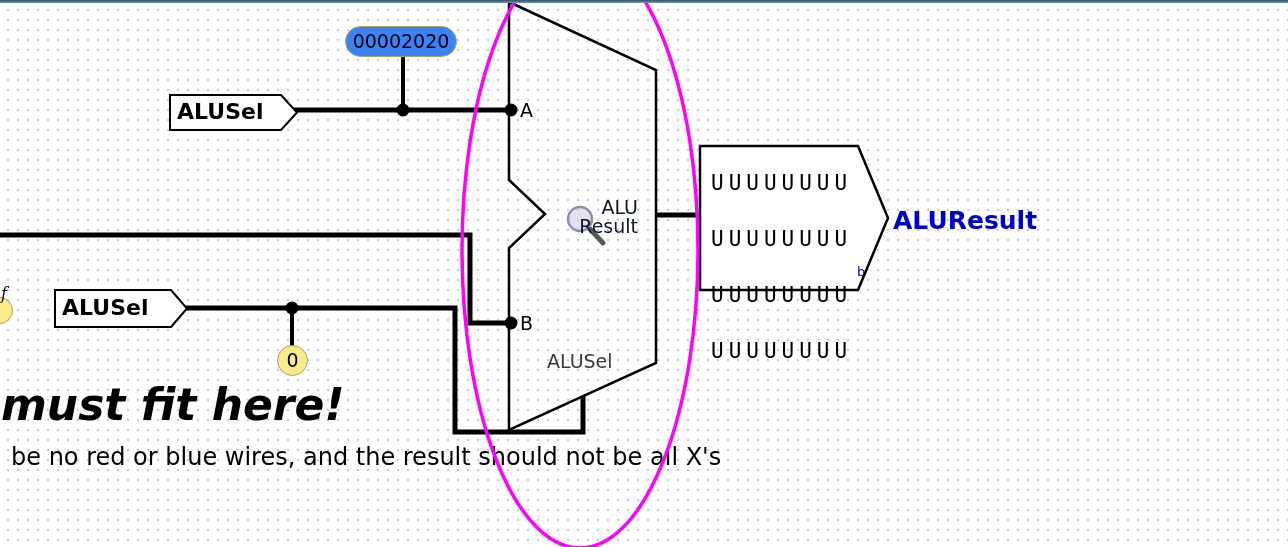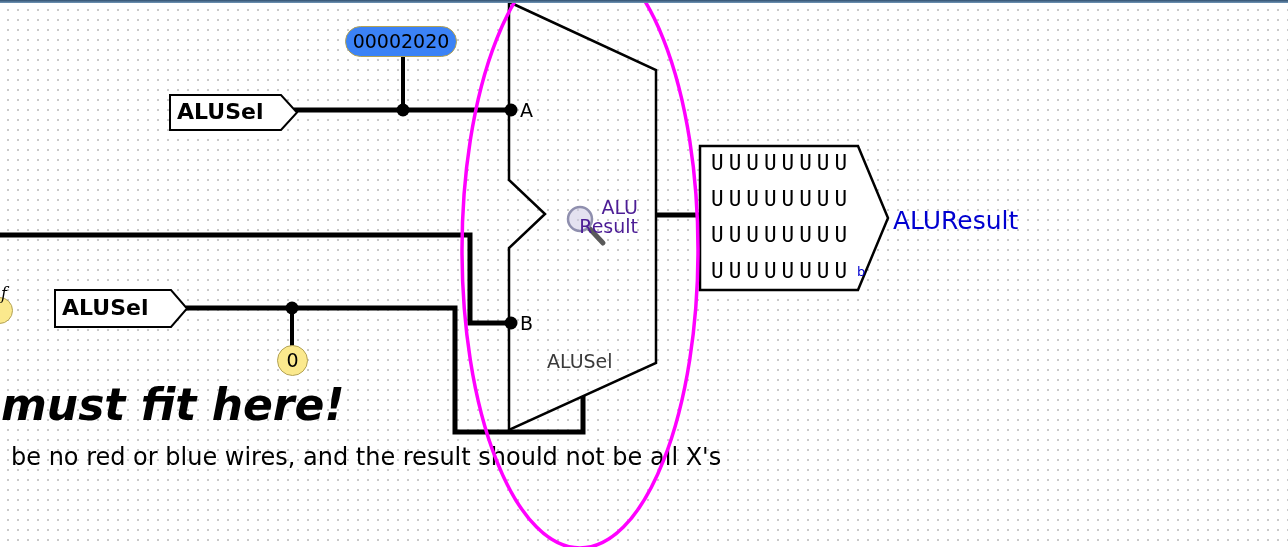--- a/index.html
+++ b/index.html
@@ -23,28 +23,28 @@
                   text-align:center; line-height:28px; font-size:19px; }
   .inputa-text  { left:177px; top:99px;  font-weight:bold; font-size:22px; }
   .alusel-text  { left:62px;  top:295px; font-weight:bold; font-size:22px; }
   .zero-oval    { left:277px; top:345px; width:31px; height:31px;
                   background:#fbe98d; border:1.5px solid #b3a254; border-radius:50%;
                   text-align:center; line-height:28px; font-size:19px; }
   .port-a   { left:520px; top:99px;  font-size:19px; }
   .port-b   { left:520px; top:312px; font-size:19px; }
   .port-sel { left:547px; top:350px; font-size:19px; color:#3a3a3a; }
   .alu-name { left:555px; top:198px; width:83px; text-align:right;
-              font-size:19px; line-height:19px; color:#4c1d95; }
+              font-size:19px; line-height:19px; color:#0f172a; }
 
   .probe-rows { left:711px; top:145px; width:150px;
                 font-family:"DejaVu Sans Mono", monospace;
                 font-size:21px; letter-spacing:5px; }
-  .probe-rows .row { height:36px; line-height:36px; }
+  .probe-rows .row { height:36px; line-height:36px;margin-top:20px; }
   .radix      { left:857px; top:264px; font-size:13px; color:#0000d0; }
-  .aluresult  { left:893px; top:206px; font-weight:normal; font-size:25px; color:#0000d0; }
+  .aluresult  { left:893px; top:206px; font-weight:bold; font-size:25px; color:#0000d0; }
 
   .headline  { left:1px;  top:379px; font-size:44px; font-weight:bold; font-style:italic; }
   .body-line { left:11px; top:443px; font-size:24px; }
 
   .edge-f    { left:1px; top:284px; font-style:italic; font-size:16px;
                font-family:"DejaVu Serif", serif; }
   .edge-oval { position:absolute; left:-14px; top:297px; width:27px; height:27px; z-index:2;
                background:#fbe98d; border:1.5px solid #b3a254; border-radius:50%; }
 </style>
 </head>

